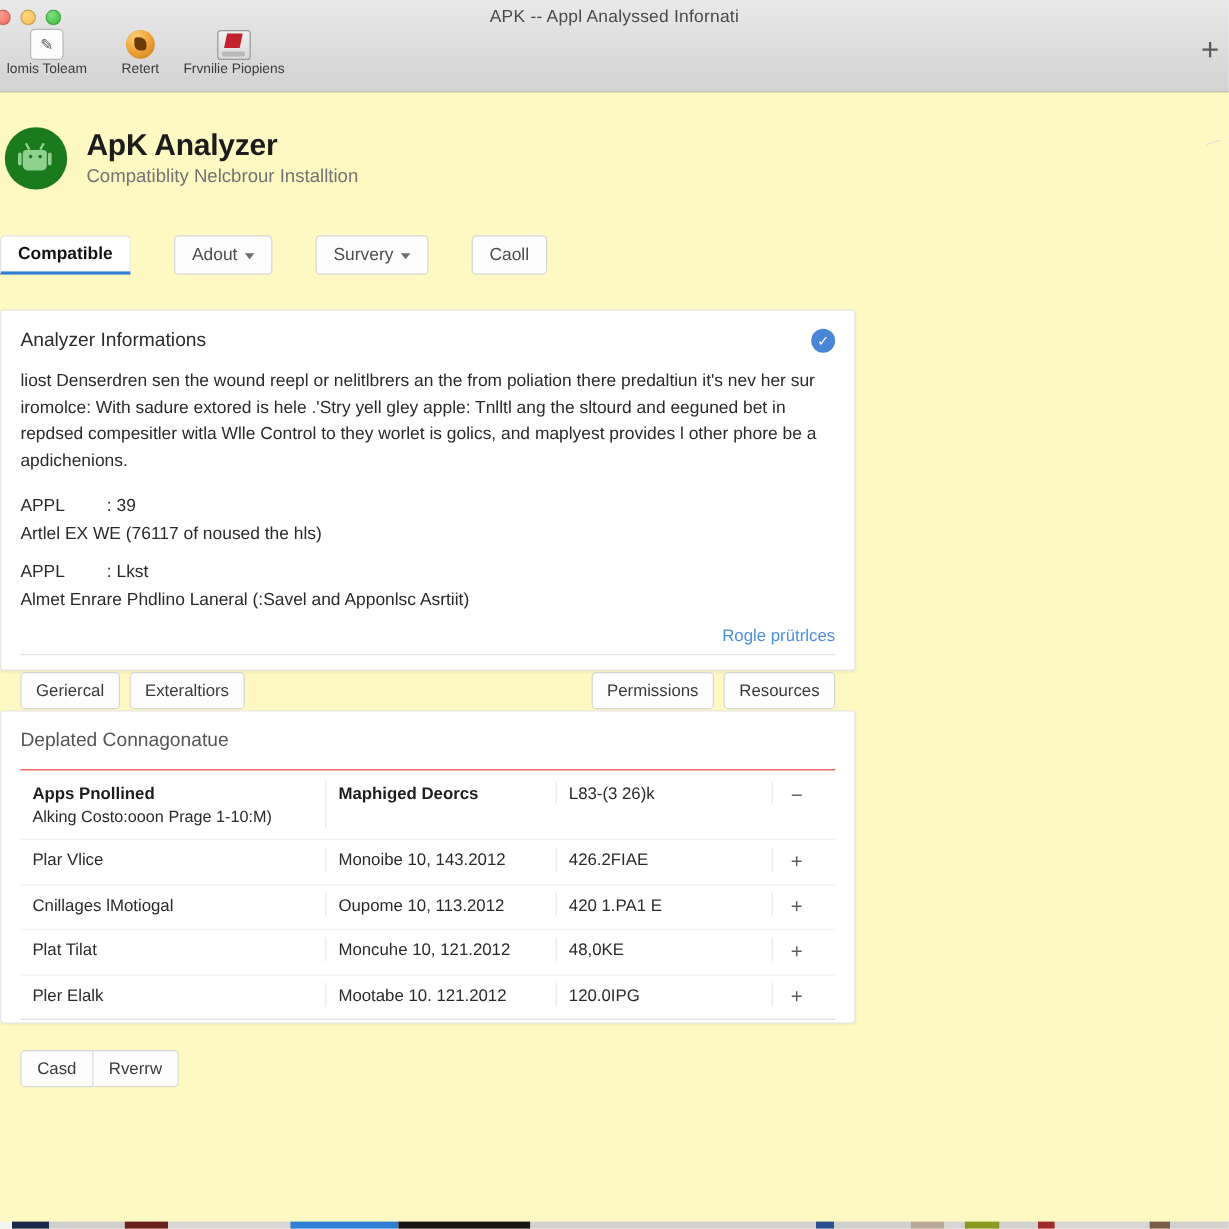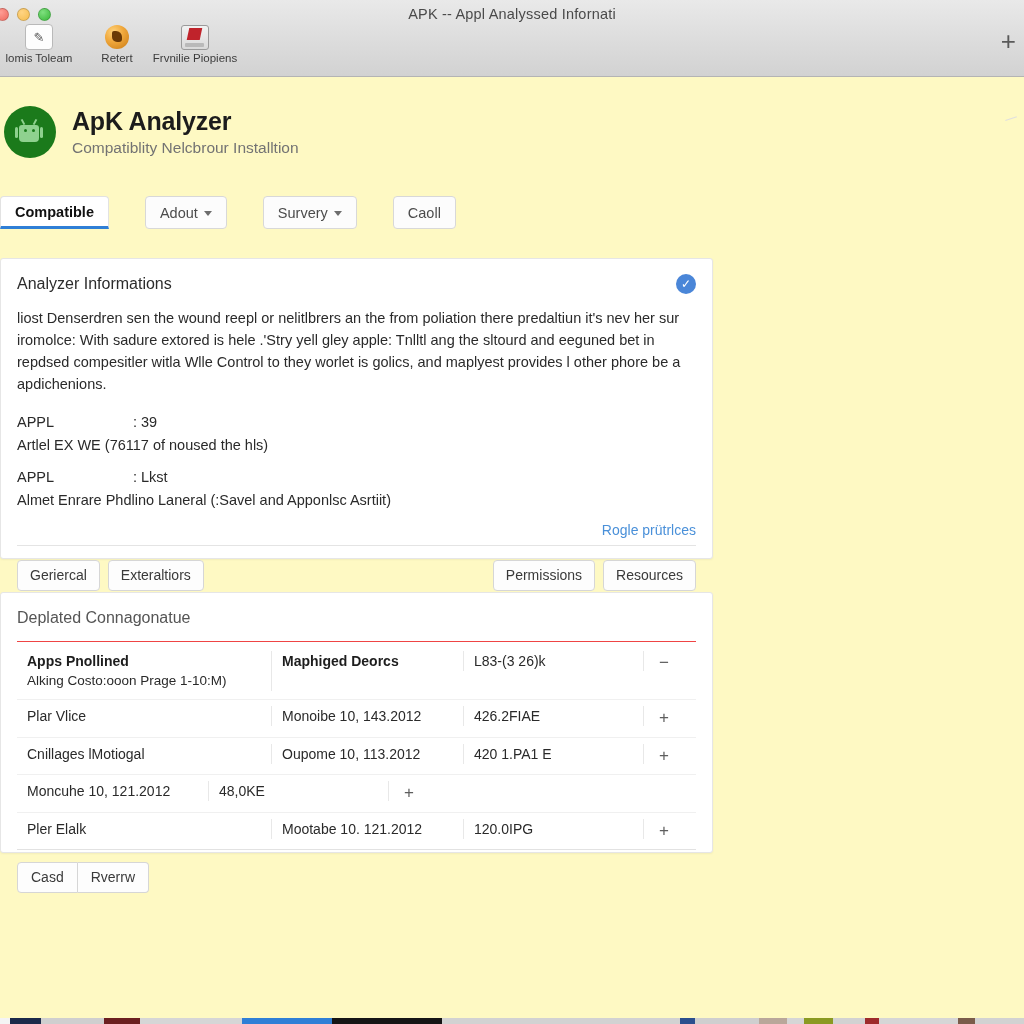--- a/index.html
+++ b/index.html
@@ -308,21 +308,20 @@
   }
 
   .detail-block {
     padding: 16px 16px 0 16px;
     font-size: 14.5px;
     color: #2a2a2a;
     line-height: 1.55;
   }
   .detail-block .kv {
     display: flex;
-    gap: 44px;
   }
   .detail-block .k { width: 72px; flex: none; }
   .detail-block .note { color: #2a2a2a; }
   .detail-block + .detail-block { padding-top: 10px; }
 
   .link-row {
     padding: 10px 16px 0 16px;
     text-align: right;
   }
   .link {
@@ -377,21 +376,21 @@
   .c1 { width: 255px; border-right: 1px solid #e8e8e8; }
   .c2 { width: 192px; border-right: 1px solid #e8e8e8; }
   .c3 { width: 180px; border-right: 1px solid #e8e8e8; }
   .c4 { width: 40px; text-align: center; color: #5e5e5e; font-size: 17px; }
   .th { font-weight: bold; color: #1d1d1d; }
   .th-sub { font-weight: normal; color: #2a2a2a; font-size: 13.5px; }
   .body-row { padding: 6px 0 6px 0; }
 
   .seg-group {
     display: flex;
-    margin: 12px 0 0 16px;
+    margin: 25px 0 0 16px;
   }
   .seg {
     font-size: 14px;
     color: #3a3a3a;
     background: #fdfdfd;
     border: 1px solid #d6d6d6;
     padding: 6px 13px;
     line-height: 1.2;
   }
   .seg:first-child { border-radius: 4px 0 0 4px; }
@@ -556,20 +555,21 @@
       </div>
 
       <div class="tr body-row">
         <div class="td c1">Cnillages lMotiogal</div>
         <div class="td c2">Oupome 10, 113.2012</div>
         <div class="td c3">420 1.PA1 E</div>
         <div class="td c4">+</div>
       </div>
 
       <div class="tr body-row">
+        <div class="td c1">Plat Tilat</div>
         <div class="td c2">Moncuhe 10, 121.2012</div>
         <div class="td c3">48,0KE</div>
         <div class="td c4">+</div>
       </div>
 
       <div class="tr body-row">
         <div class="td c1">Pler Elalk</div>
         <div class="td c2">Mootabe 10. 121.2012</div>
         <div class="td c3">120.0IPG</div>
         <div class="td c4">+</div>

